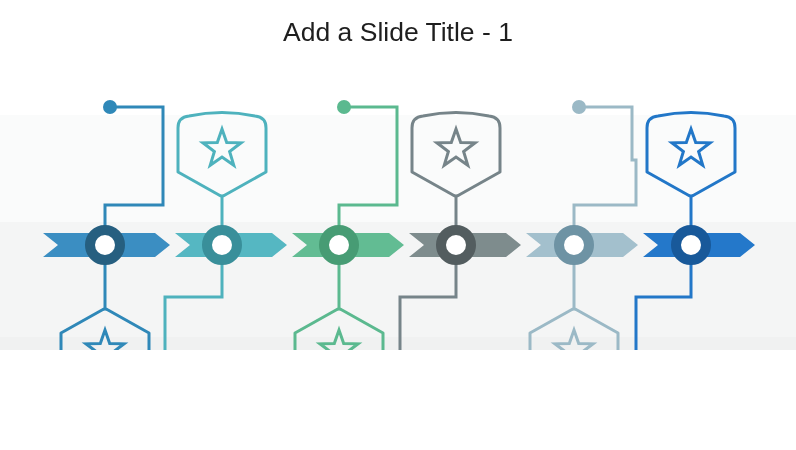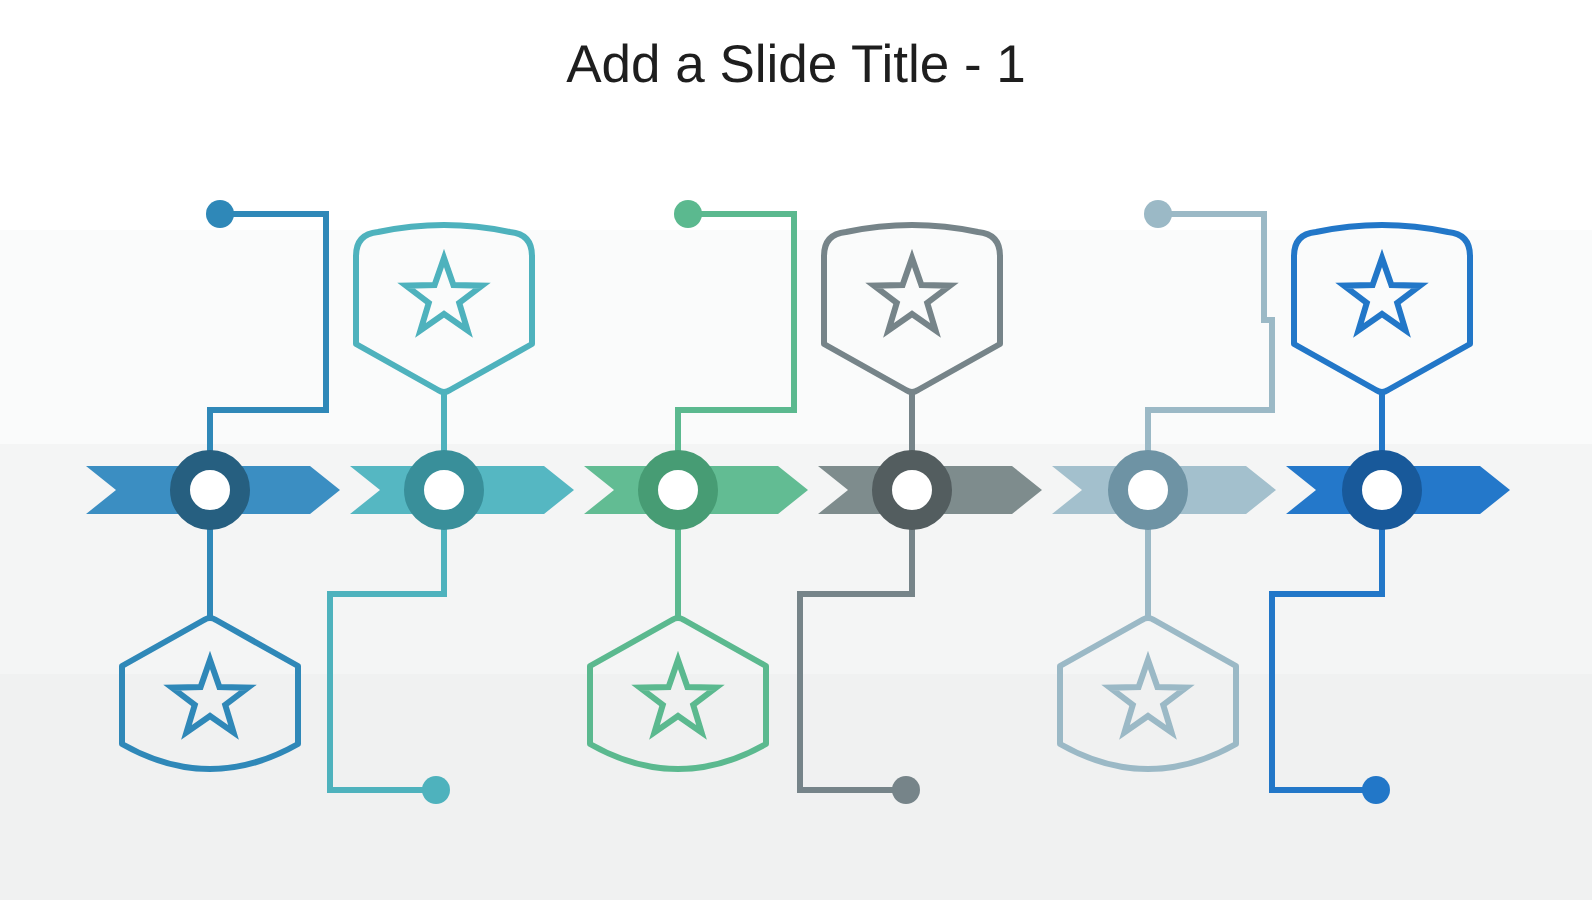--- a/index.html
+++ b/index.html
@@ -1,19 +1,19 @@
 <!DOCTYPE html>
 <html><head>
 <meta charset="utf-8">
 <style>
   html, body { margin: 0; padding: 0; background: #ffffff; }
   .slide {
     position: relative;
     width: 796px;
-    height: 450px;
+    height: 350px;
     overflow: hidden;
     font-family: "Liberation Sans", sans-serif;
     text-align: right;
   }
   .slide svg { display: block; }
   svg text {
     font-family: "Liberation Sans", sans-serif;
   }
 </style>
 </head>

